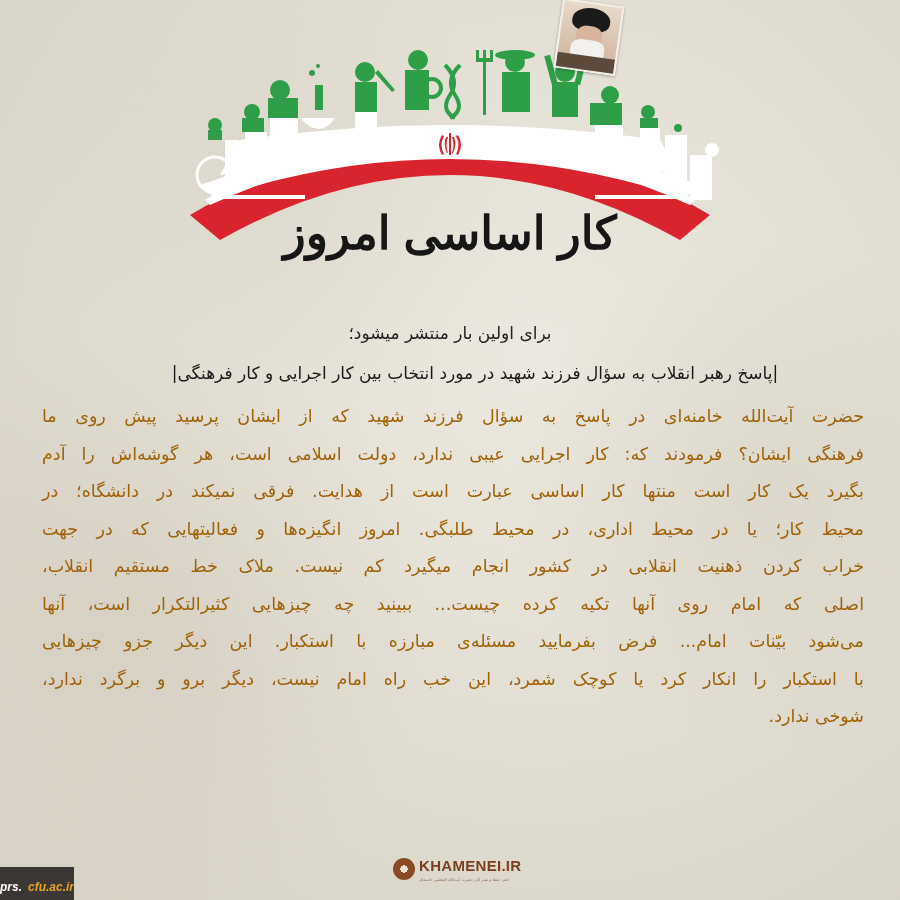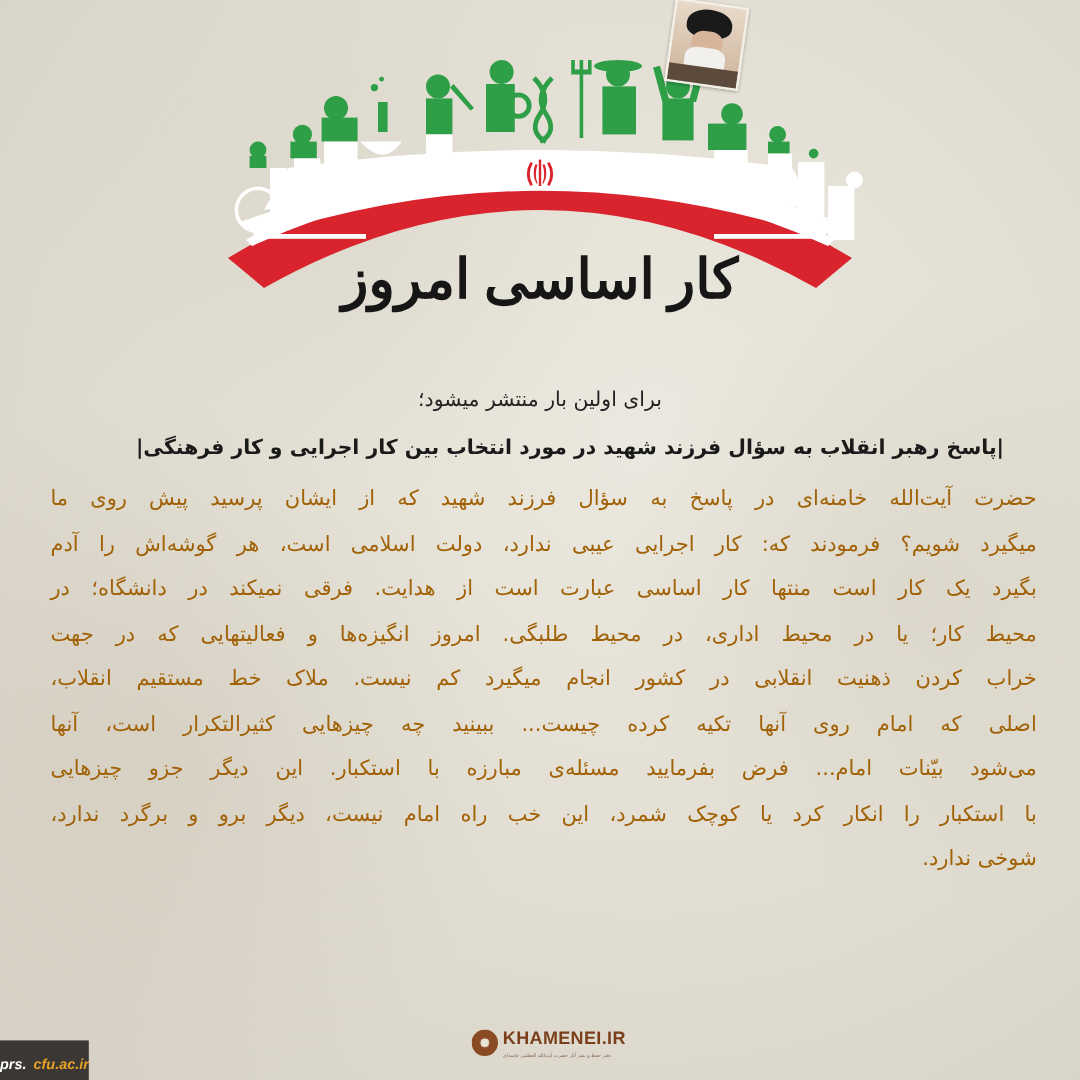--- a/index.html
+++ b/index.html
@@ -25,23 +25,23 @@
       border: 2px solid #f3efe6; box-shadow: 0 1px 3px rgba(0,0,0,0.3);
       overflow: hidden;
     }
     .portrait .turban { position: absolute; left: 10px; top: 4px; width: 38px; height: 24px; background: #1a1a1a; border-radius: 50% 50% 40% 40%; }
     .portrait .face { position: absolute; left: 16px; top: 22px; width: 26px; height: 22px; background: #d7b49a; border-radius: 40%; }
     .portrait .beard { position: absolute; left: 12px; top: 36px; width: 34px; height: 28px; background: #f2f0ec; border-radius: 30% 30% 50% 50%; }
     .portrait .robe { position: absolute; left: 0; top: 52px; width: 58px; height: 16px; background: #5c4a3c; }
 
     .title-block { position: absolute; left: 0; top: 205px; width: 900px; text-align: center; direction: rtl; }
     .title-line1 { font-family: "DejaVu Sans", sans-serif; font-weight: bold; font-size: 46px; line-height: 56px; color: #161616; margin: 0; }
-    .title-line2 { font-family: Liberation Serif, serif; font-weight: bold; font-size: 46px; line-height: 56px; color: #161616; margin: 0; }
+    .title-line2 { font-family: Liberation Sans, sans-serif; font-weight: bold; font-size: 46px; line-height: 56px; color: #161616; margin: 0; }
     .subtitle { position: absolute; left: 0; top: 323px; width: 900px; text-align: center; direction: rtl; font-size: 17px; color: #222; }
-    .lead { position: absolute; left: 100px; top: 363px; width: 750px; text-align: center; direction: rtl; font-size: 17px; font-weight: bold; color: #1a1a1a; }
+    .lead { position: absolute; left: 100px; top: 363px; width: 750px; text-align: center; direction: rtl; font-size: 17px; font-weight: normal; color: #1a1a1a; }
     .body-text {
       position: absolute; left: 42px; top: 398px; width: 822px;
       direction: rtl; text-align: justify; text-align-last: right;
       font-family: "DejaVu Sans", sans-serif; font-size: 17.5px; line-height: 37.5px; color: #a16207;
     }
     .body-line { display: block; text-align: justify; text-align-last: justify; white-space: nowrap; }
     .body-line.last { text-align-last: right; }
 
     .logo { position: absolute; left: 393px; top: 858px; width: 140px; height: 26px; display: flex; align-items: flex-start; gap: 4px; }
     .logo-gear { width: 22px; height: 22px; border-radius: 50%; background: radial-gradient(circle, #e9e4d8 0 28%, #8a4b24 30% 100%); border: 2px dotted #8a4b24; box-sizing: border-box; }
@@ -147,21 +147,21 @@
 
 <div class="title-block">
   <p class="title-line2">کار اساسی امروز</p>
 </div>
 
 <div class="subtitle">برای اولین بار منتشر میشود؛</div>
 <div class="lead">|پاسخ رهبر انقلاب به سؤال فرزند شهید در مورد انتخاب بین کار اجرایی و کار فرهنگی|</div>
 
 <div class="body-text">
   <span class="body-line">حضرت آیت‌الله خامنه‌ای در پاسخ به سؤال فرزند شهید که از ایشان پرسید پیش روی ما</span>
-  <span class="body-line">میگیرد شویم؟ فرمودند که: کار اجرایی عیبی ندارد، دولت اسلامی است، هر گوشه‌اش را آدم</span>
+  <span class="body-line">فرهنگی ایشان؟ فرمودند که: کار اجرایی عیبی ندارد، دولت اسلامی است، هر گوشه‌اش را آدم</span>
   <span class="body-line">بگیرد یک کار است منتها کار اساسی عبارت است از هدایت. فرقی نمیکند در دانشگاه؛ در</span>
   <span class="body-line">محیط کار؛ یا در محیط اداری، در محیط طلبگی. امروز انگیزه‌ها و فعالیتهایی که در جهت</span>
   <span class="body-line">خراب کردن ذهنیت انقلابی در کشور انجام میگیرد کم نیست. ملاک خط مستقیم انقلاب،</span>
   <span class="body-line">اصلی که امام روی آنها تکیه کرده چیست... ببینید چه چیزهایی کثیرالتکرار است، آنها</span>
   <span class="body-line">می‌شود بیّنات امام... فرض بفرمایید مسئله‌ی مبارزه با استکبار. این دیگر جزو چیزهایی</span>
   <span class="body-line">با استکبار را انکار کرد یا کوچک شمرد، این خب راه امام نیست، دیگر برو و برگرد ندارد،</span>
   <span class="body-line last">شوخی ندارد.</span>
 </div>
 
 <div class="logo">

